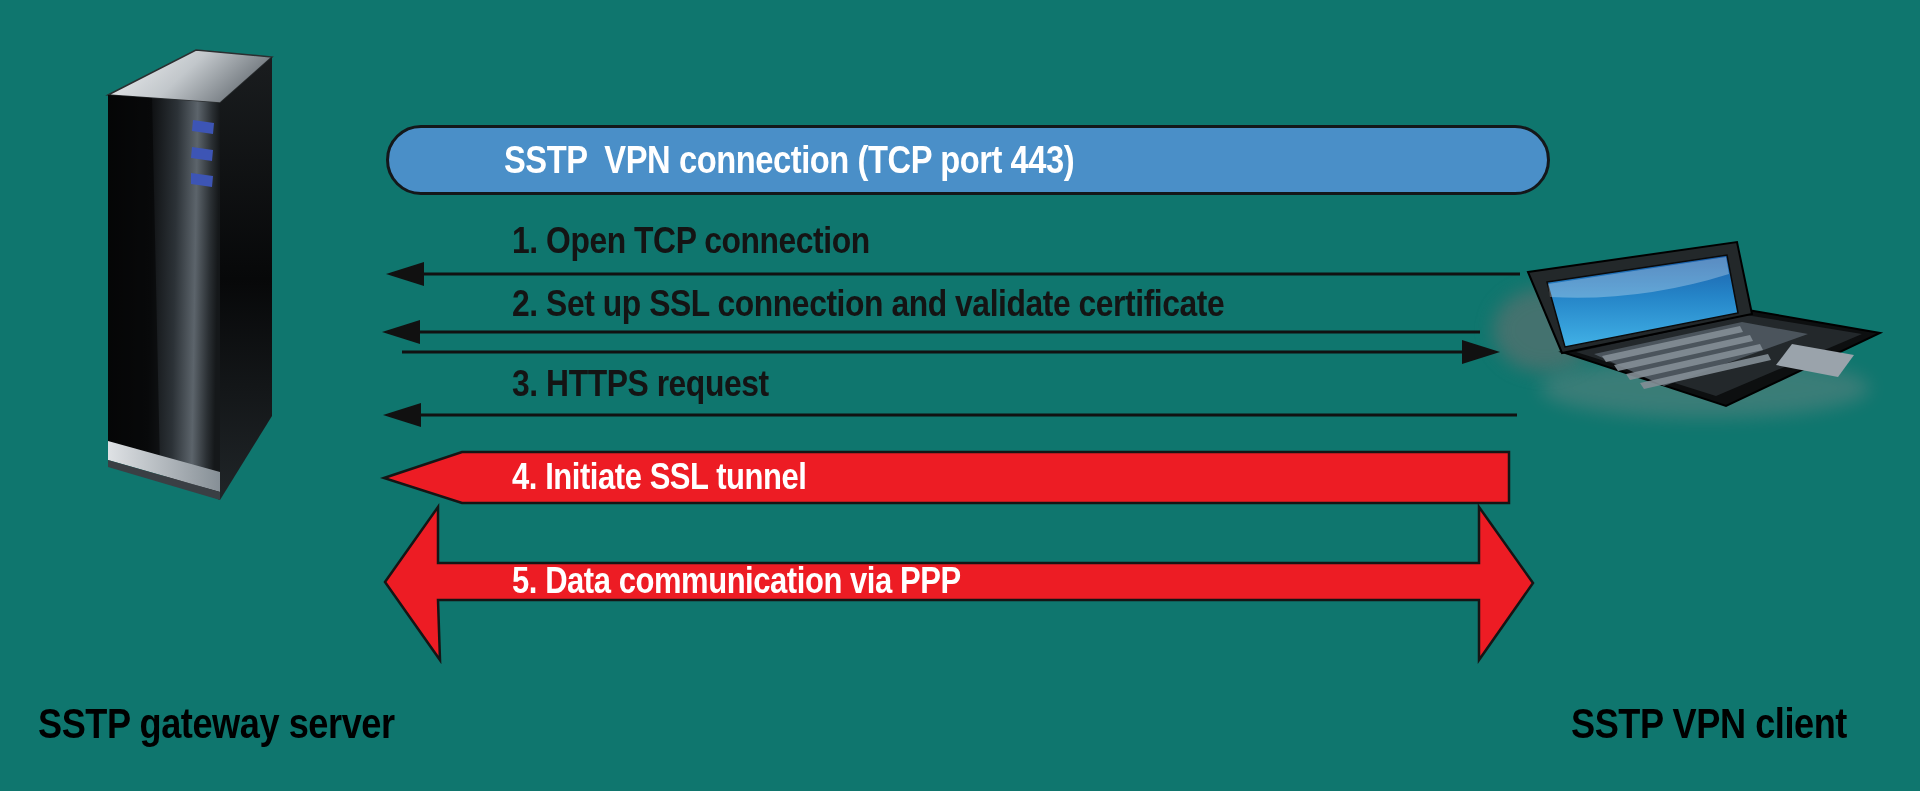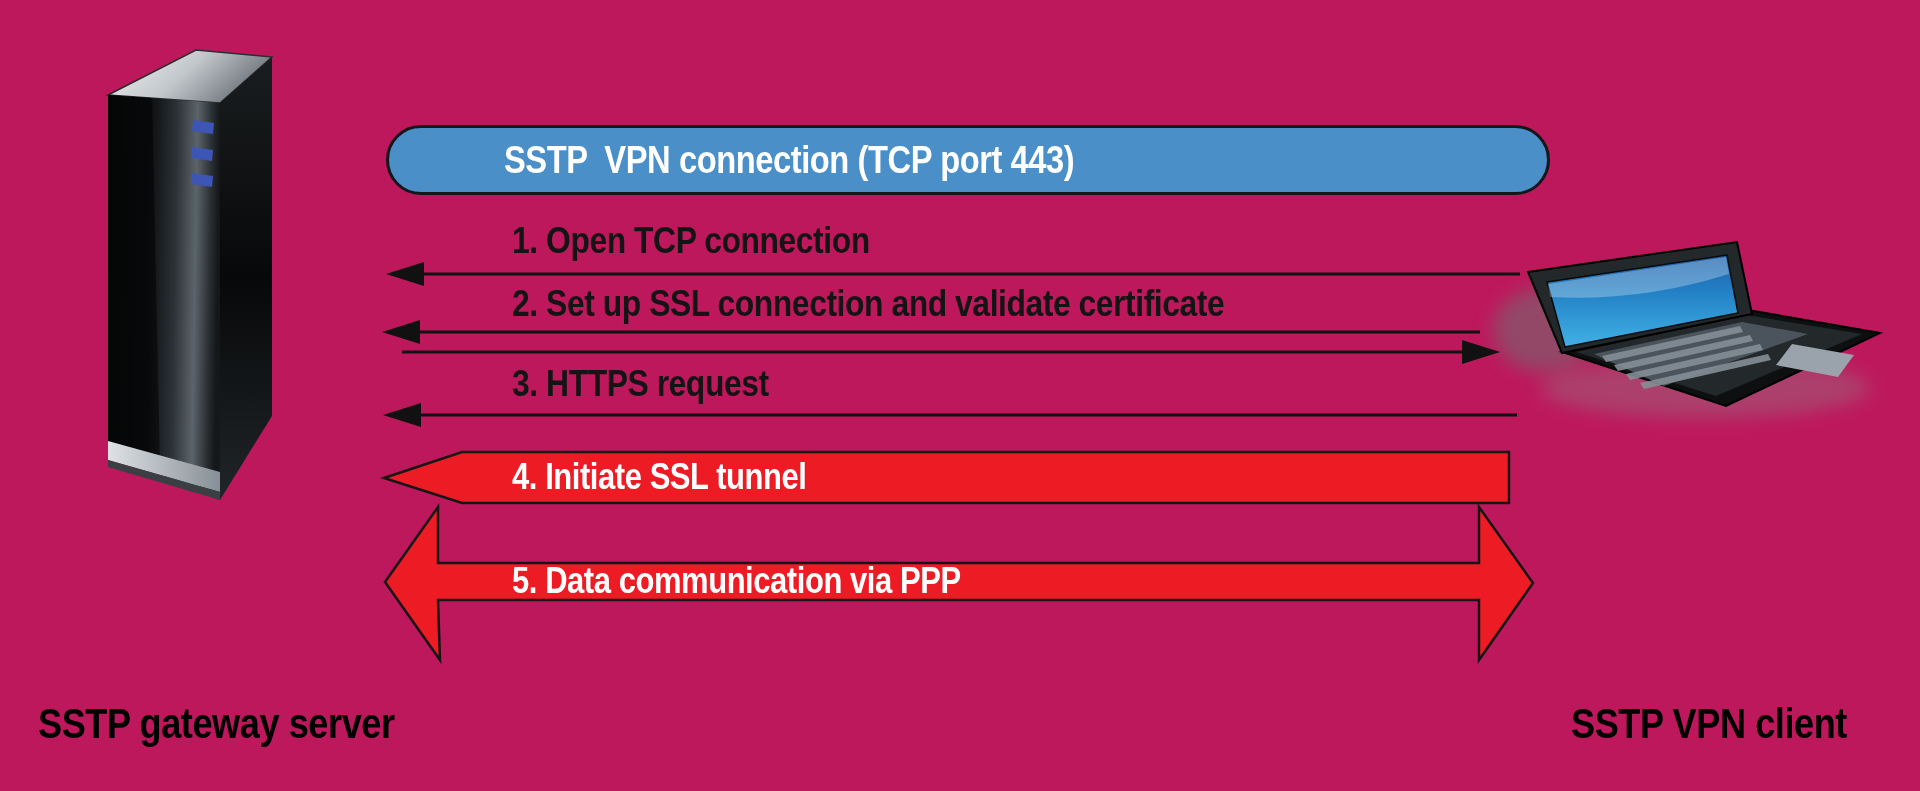--- a/index.html
+++ b/index.html
@@ -1,16 +1,16 @@
 <!DOCTYPE html>
 <html><head>
 <meta charset="utf-8">
 <style>
   html,body{margin:0;padding:0;background:#fff;}
-  .stage{position:relative;width:1920px;height:791px;background:#be185d;overflow:hidden;
+  .stage{position:relative;width:1920px;height:791px;background:#0f766e;overflow:hidden;
          font-family:"Liberation Sans", sans-serif;}
   .gfx{position:absolute;left:0;top:0;width:1920px;height:791px;}
   .pill{position:absolute;left:386px;top:125px;width:1164px;height:70px;border-radius:35px;
         border:3px solid #14171a;box-sizing:border-box;background:#4a8fc8;}
   .txt{position:absolute;white-space:pre;font-weight:700;letter-spacing:-0.5px;
        transform:scaleX(0.86);transform-origin:0 50%;}
   .step{font-size:37px;line-height:38px;color:#141414;}
   .onred{color:#ffffff;font-size:36px;line-height:38px;}
   .pill-label{left:504px;top:125px;height:70px;line-height:70px;font-size:38px;color:#ffffff;}
   .endpoint{font-size:42px;line-height:44px;color:#000000;}

